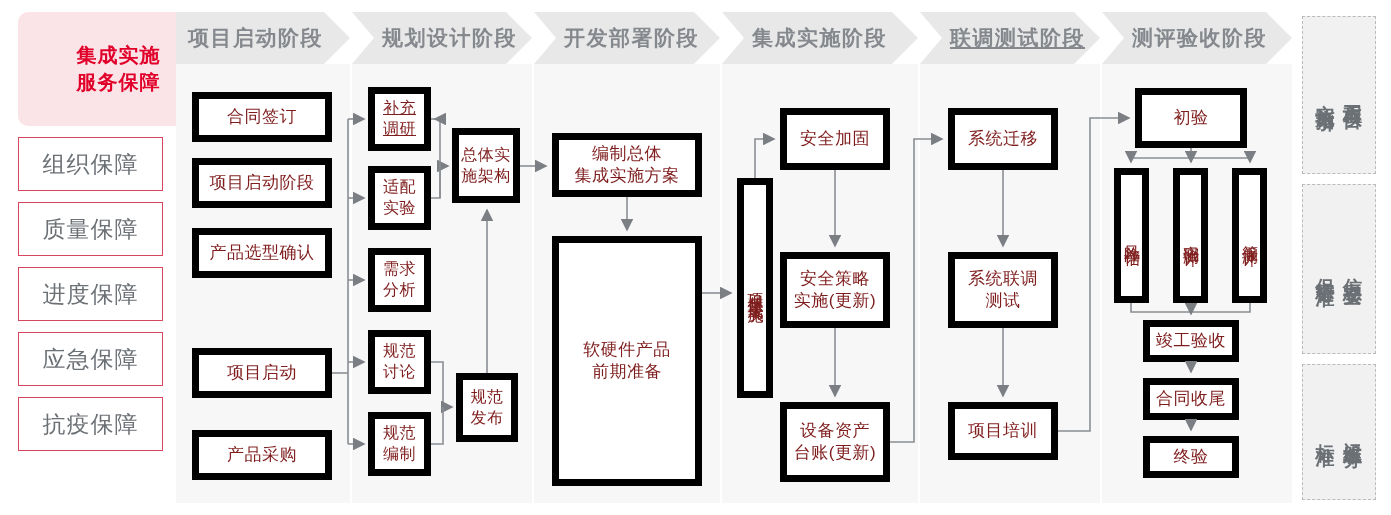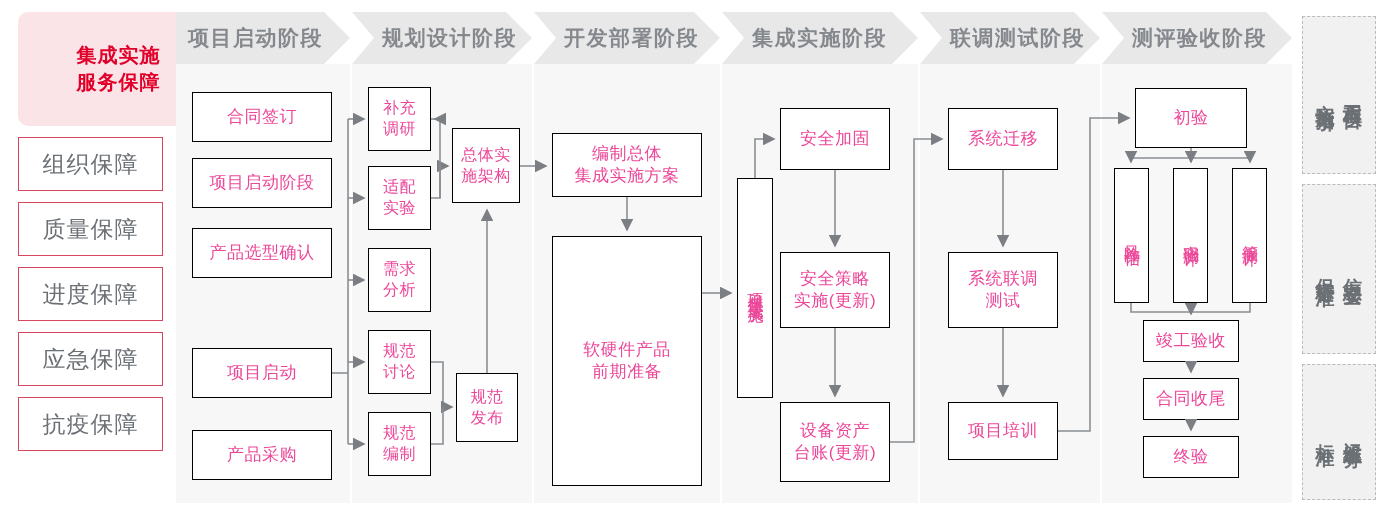--- a/index.html
+++ b/index.html
@@ -40,23 +40,23 @@
   .chev.notch{
     clip-path:polygon(0 0, calc(100% - 26px) 0, 100% 50%, calc(100% - 26px) 100%, 0 100%, 22px 50%);
   }
   .chev-label{
     font-size:21px;font-weight:bold;color:#85898e;letter-spacing:1.5px;
     white-space:nowrap;
   }
 
   
   .node{
-    position:absolute;background:#ffffff;border:1px solid #000000;
+    position:absolute;background:#ffffff;border:7px solid #000000;
     display:flex;align-items:center;justify-content:center;text-align:center;
-    font-size:17px;color:#ec4899;line-height:1.3;box-sizing:border-box;
+    font-size:17px;color:#7f1d1d;line-height:1.3;box-sizing:border-box;
     letter-spacing:.5px;
   }
   .node.sm{font-size:16px;}
   .node.vert{
     writing-mode:vertical-rl;text-orientation:upright;letter-spacing:2px;
     font-size:16px;
   }
 
   
   #wires{position:absolute;left:0;top:0;width:1391px;height:515px;pointer-events:none;}
@@ -99,21 +99,21 @@
   <div class="node" style="left:192px;top:228px;width:140px;height:50px;">产品选型确认</div>
   <div class="node" style="left:192px;top:348px;width:140px;height:50px;">项目启动</div>
   <div class="node" style="left:192px;top:430px;width:140px;height:50px;">产品采购</div>
 
   <div class="phase" style="left:352px;width:180px;">
     <div class="phase-body" style="width:180px;height:439px;"></div>
     <div class="chev notch" style="width:180px;">
       <span class="chev-label" style="margin-left:30px;">规划设计阶段</span>
     </div>
   </div>
-  <div class="node sm" style="left: 368px; top: 87px; width: 63px; height: 64px; white-space: pre-line;">补充
+  <div class="node sm" style="left: 368px; top: 87px; width: 63px; height: 64px; white-space: pre-line; text-decoration: underline;">补充
 调研</div>
   <div class="node sm" style="left: 368px; top: 166px; width: 63px; height: 64px; white-space: pre-line;">适配
 实验</div>
   <div class="node sm" style="left: 368px; top: 248px; width: 63px; height: 64px; white-space: pre-line;">需求
 分析</div>
   <div class="node sm" style="left: 368px; top: 330px; width: 63px; height: 64px; white-space: pre-line;">规范
 讨论</div>
   <div class="node sm" style="left: 368px; top: 412px; width: 63px; height: 64px; white-space: pre-line;">规范
 编制</div>
   <div class="node sm" style="left: 452px; top: 128px; width: 68px; height: 75px; white-space: pre-line;">总体实
@@ -141,21 +141,21 @@
   <div class="node vert" style="left:737px;top:178px;width:36px;height:220px;">项目整体集成实施</div>
   <div class="node" style="left:780px;top:108px;width:110px;height:62px;">安全加固</div>
   <div class="node" style="left: 780px; top: 252px; width: 110px; height: 76px; white-space: pre-line;">安全策略
 实施(更新)</div>
   <div class="node" style="left: 780px; top: 402px; width: 110px; height: 80px; white-space: pre-line;">设备资产
 台账(更新)</div>
 
   <div class="phase" style="left:920px;width:180px;">
     <div class="phase-body" style="width:180px;height:439px;"></div>
     <div class="chev notch" style="width:180px;">
-      <span class="chev-label" style="margin-left:30px;">联调测试阶段</span>
+      <span class="chev-label" style="margin-left:30px;text-decoration:underline;">联调测试阶段</span>
     </div>
   </div>
   <div class="node" style="left:948px;top:108px;width:110px;height:62px;">系统迁移</div>
   <div class="node" style="left: 948px; top: 252px; width: 110px; height: 76px; white-space: pre-line;">系统联调
 测试</div>
   <div class="node" style="left:948px;top:402px;width:110px;height:58px;">项目培训</div>
 
   <div class="phase" style="left:1102px;width:190px;">
     <div class="phase-body" style="width:190px;height:439px;"></div>
     <div class="chev notch" style="width:190px;">

